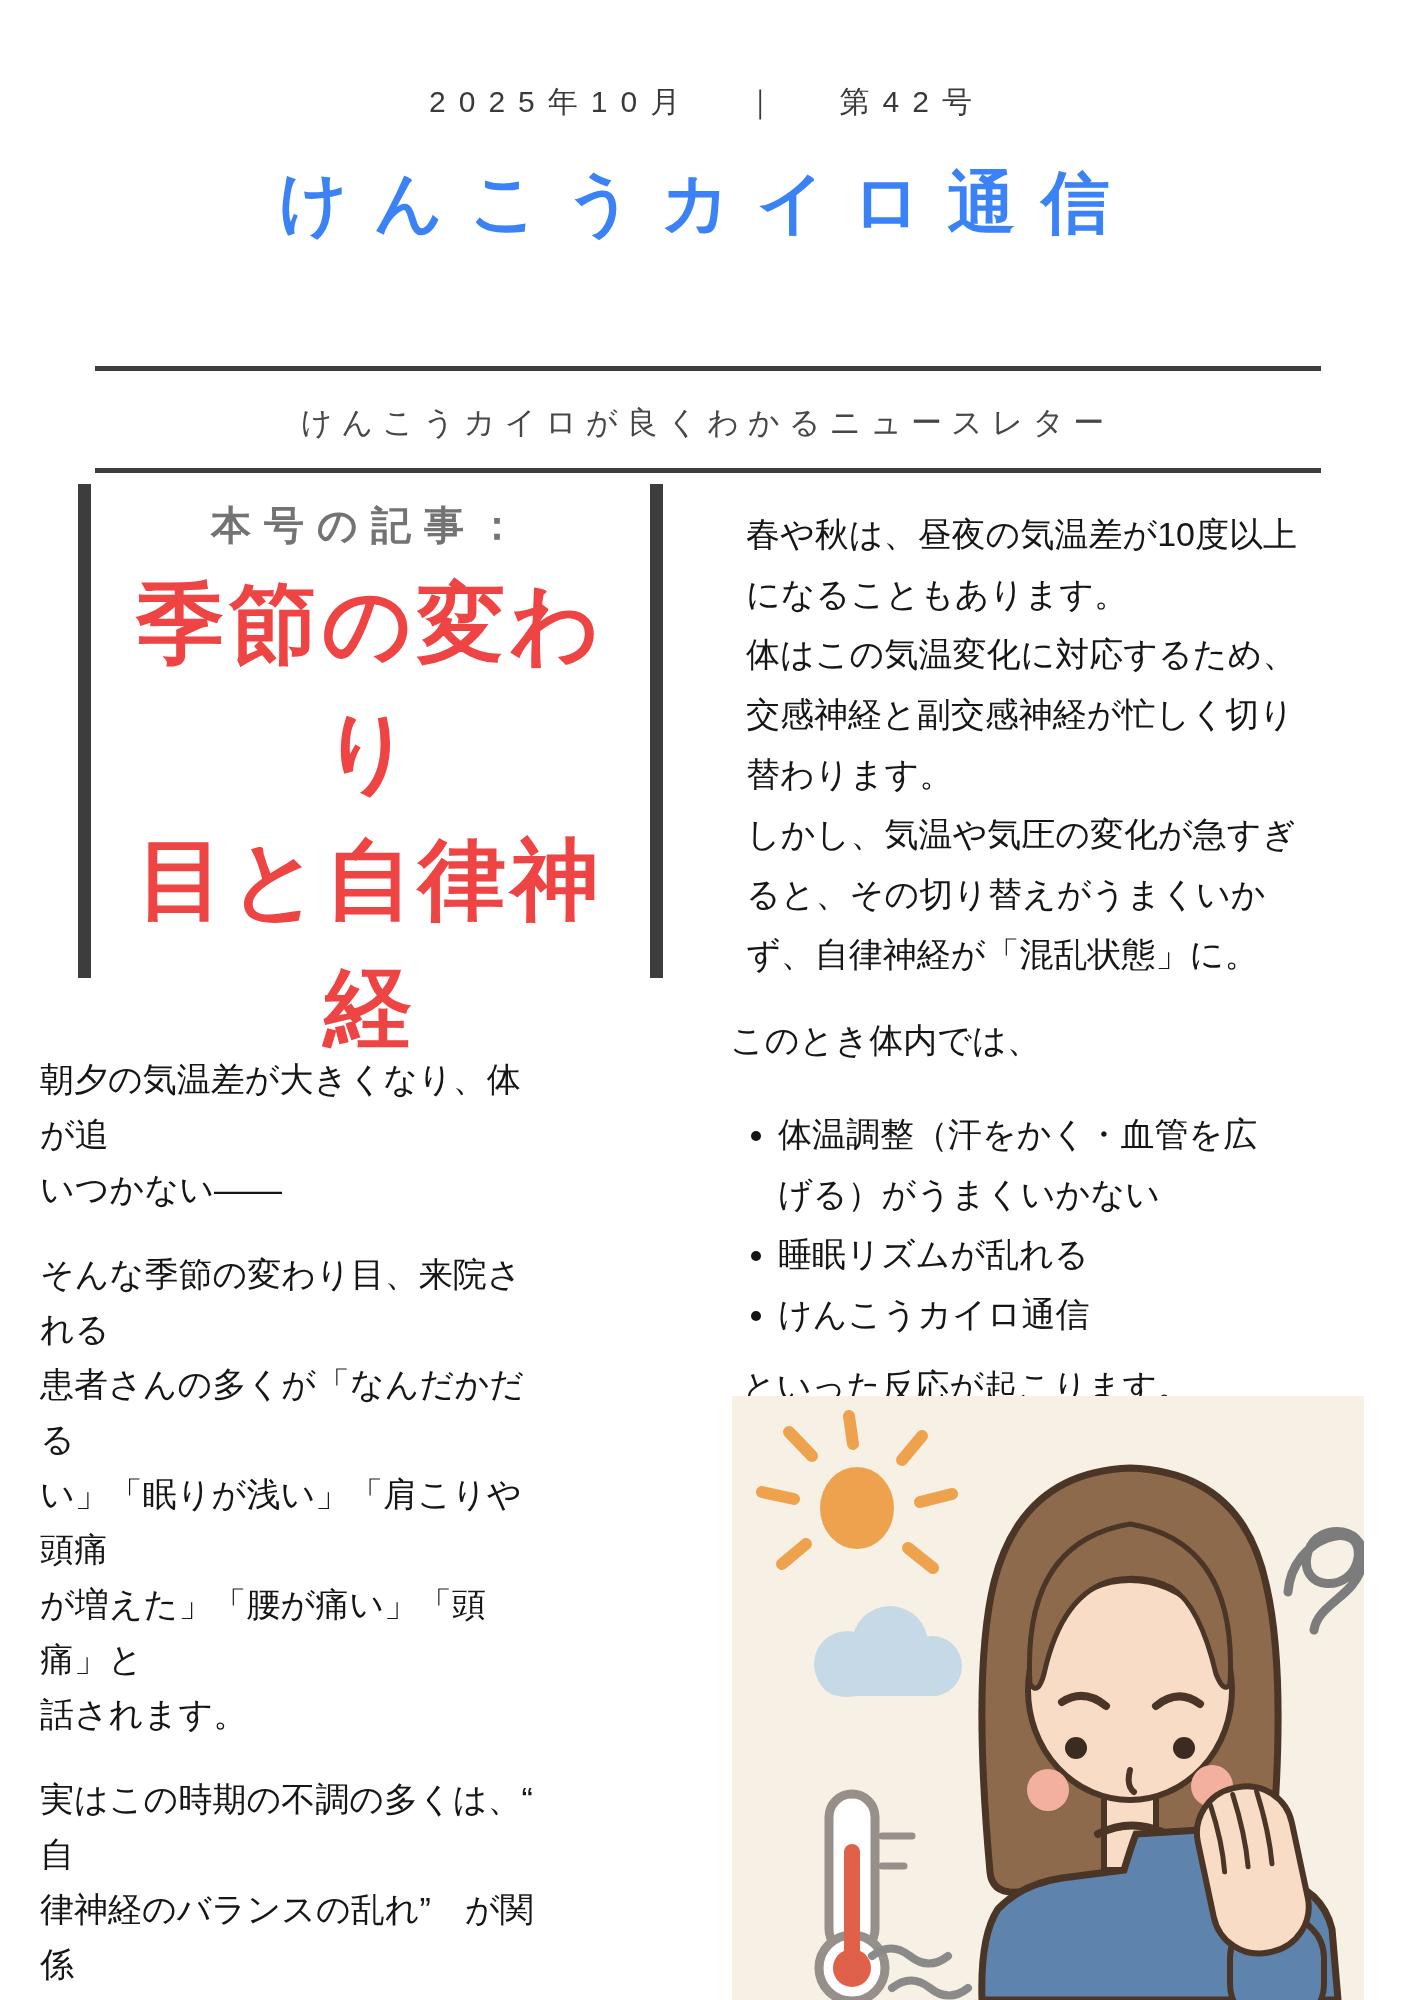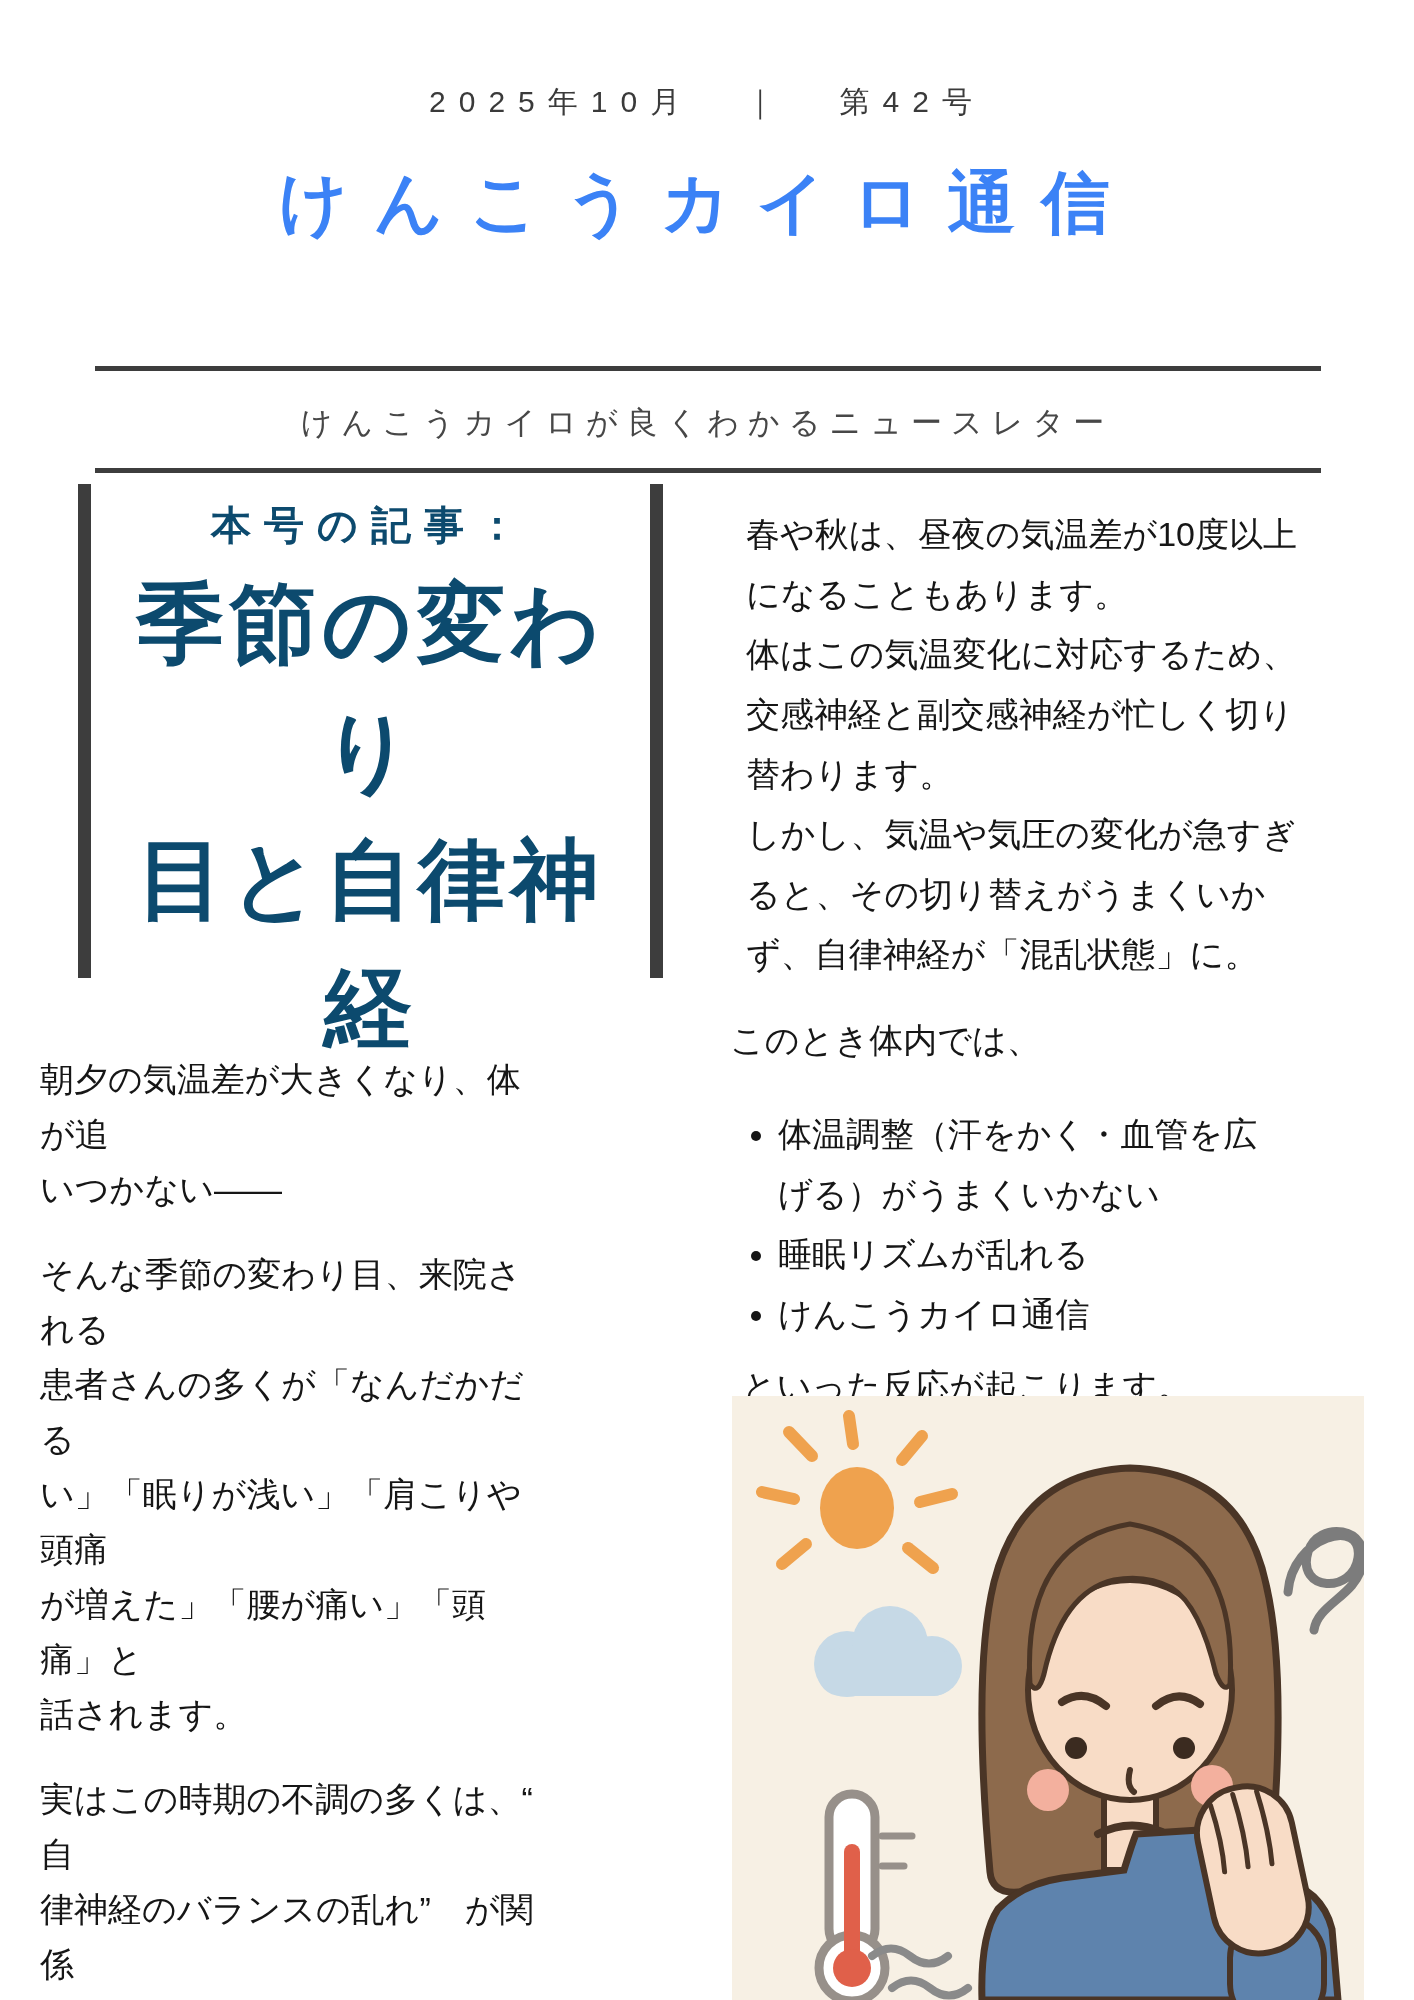--- a/index.html
+++ b/index.html
@@ -25,25 +25,25 @@
     top:402px;left:0;width:1414px;text-align:center;
     font-size:31px;color:#474747;letter-spacing:9px;
   }
   
   .feature{top:484px;left:78px;width:585px;height:494px;}
   .vbar{position:absolute;top:0;width:13px;height:494px;background:#3d3d3d;}
   .vbar-left{left:0;}
   .vbar-right{right:0;}
   .feature-label{
     position:absolute;top:14px;left:13px;right:13px;text-align:center;
-    font-size:40px;font-weight:800;color:#0c4a6e;letter-spacing:13px;
+    font-size:40px;font-weight:800;color:#737373;letter-spacing:13px;
   }
   .feature-title{
     position:absolute;top:76px;left:13px;right:13px;text-align:center;
-    font-size:88px;line-height:128px;font-weight:900;color:#0c4a6e;letter-spacing:5px;
+    font-size:88px;line-height:128px;font-weight:900;color:#ef4444;letter-spacing:5px;
   }
   
   .para{white-space:pre-line;}
   .left-col{top:1052px;left:40px;width:500px;font-size:34px;line-height:55px;color:#161616;}
   .left-col .para{margin:0 0 30px 0;}
   .right-col{top:488px;left:730px;width:650px;font-size:34px;line-height:60px;color:#161616;}
   .right-col .intro{margin:16px;}
   .right-col .lead-in{margin:26px 0 0 0;}
   .right-col ul{margin:34px 0 0 0;padding:0 0 0 48px;list-style:disc outside;}
   .right-col li{white-space:pre-line;}

